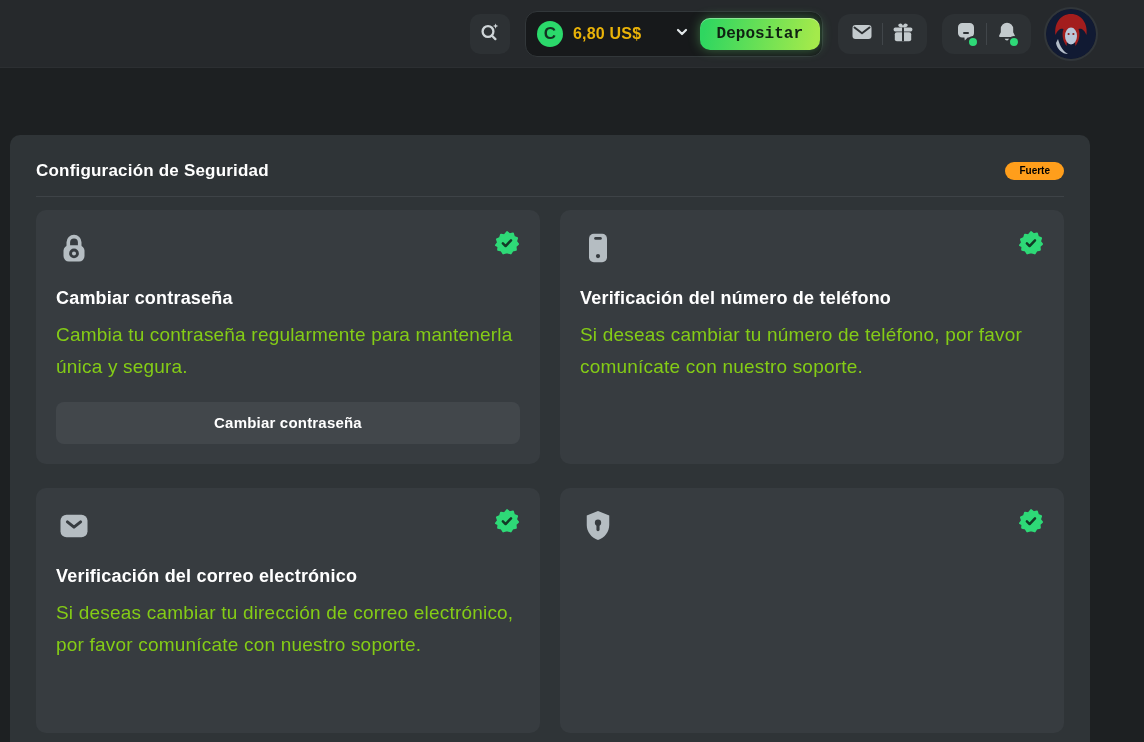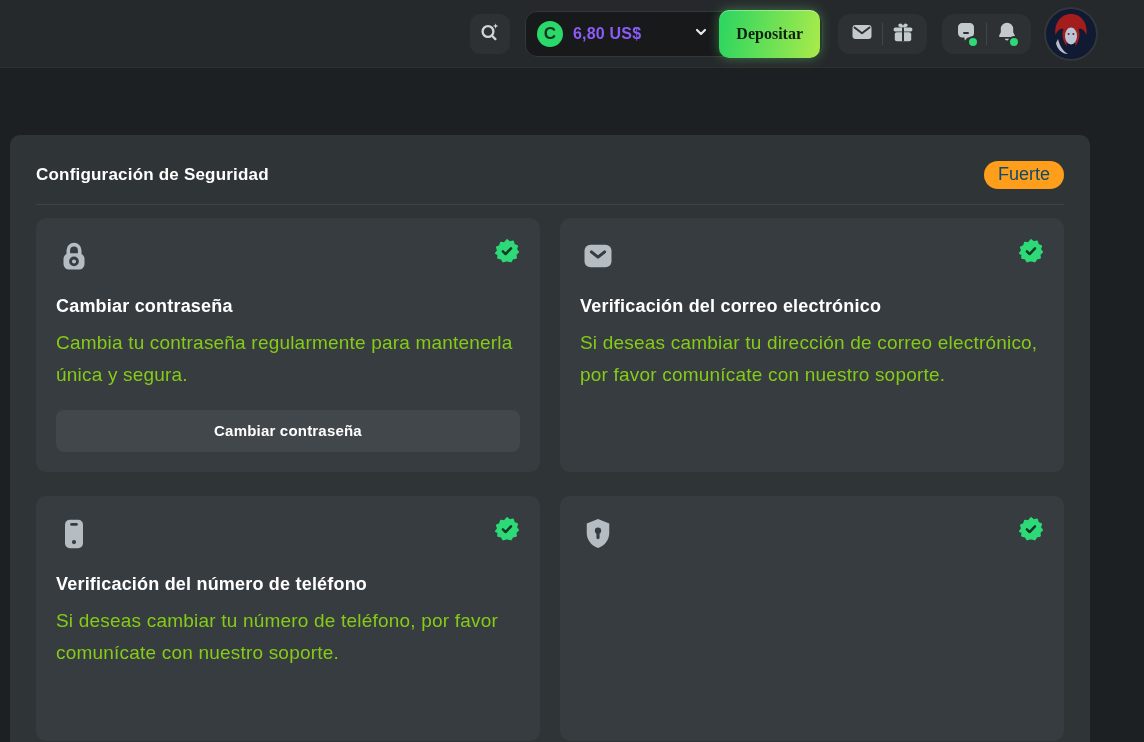--- a/index.html
+++ b/index.html
@@ -43,34 +43,34 @@
     background:#2bd96b;
     color:#123322;
     font-weight:bold;
     font-size:17px;
     display:grid; place-items:center;
     flex:none;
   }
   .balance {
     font-weight:bold;
     font-size:16px;
-    color:#8b5cf6;
+    color:#eab308;
     margin-left:10px;
     letter-spacing:.2px;
   }
   .wallet .chev { margin-left:auto; margin-right:10px; display:block; }
   .deposit-btn {
-    height:48px;
+    height:32px;
     padding:0 17px;
     border:none;
     border-radius:10px;
     background:linear-gradient(100deg,#2fd660 5%,#a4ea4b 95%);
     box-shadow:0 0 12px rgba(110,230,120,.40), inset 0 1px 0 rgba(255,255,255,.35);
     color:#0f2112;
-    font-family:Liberation Serif, serif;
+    font-family:Liberation Mono, monospace;
     font-weight:bold;
     font-size:16px;
     cursor:pointer;
     flex:none;
   }
   .icon-group {
     height:40px;
     background:#2d3134;
     border-radius:12px;
     display:flex;
@@ -119,23 +119,23 @@
     padding-bottom:15px;
     border-bottom:1px solid #3e4347;
   }
   .panel-title {
     font-size:17px;
     font-weight:bold;
     letter-spacing:.2px;
   }
   .strength-badge {
     background:#ff9e1b;
-    color:#0c4a6e;
-    font-weight:normal;
-    font-size:18px;
+    color:#000000;
+    font-weight:bold;
+    font-size:10px;
     padding:3px 14px 4px;
     border-radius:14px;
   }
   .cards {
     margin-top:13px;
     display:grid;
     grid-template-columns:1fr 1fr;
     gap:24px 20px;
   }
   .card {
@@ -292,68 +292,68 @@
         </div>
         <h3 class="card-title">Cambiar contraseña</h3>
         <p class="card-desc">Cambia tu contraseña regularmente para mantenerla única y segura.</p>
         <button class="card-btn">Cambiar contraseña</button>
       </article>
 
       <article class="card">
         <div class="card-top">
           <span>
             <svg width="36" height="36" viewBox="0 0 24 24">
+              <rect x="6" y="2.5" width="12" height="19" rx="3.2" fill="#b5bdc2"></rect>
+              <path d="M10.4 5.6h3.2" stroke="#373c40" stroke-width="1.9" stroke-linecap="round"></path>
+              <circle cx="12" cy="17.4" r="1.4" fill="#373c40"></circle>
+            </svg>
+          </span>
+          <span>
+            <svg width="26" height="26" viewBox="0 0 24 24">
+              <path d="M12 1.8l2.5 2 3.1-.6.9 3 2.9 1.3-1 3 1.9 2.5-2.3 2.2.3 3.2-3.1.6-1.7 2.7-3.5-1.1-3.5 1.1-1.7-2.7-3.1-.6.3-3.2L1.7 14l1.9-2.5-1-3 2.9-1.3.9-3 3.1.6z" fill="#2ed977" stroke="#2ed977" stroke-width="1.6" stroke-linejoin="round"></path>
+              <path d="M8.2 12.3l2.5 2.5 5-5.3" fill="none" stroke="#123a26" stroke-width="2.3" stroke-linecap="round" stroke-linejoin="round"></path>
+            </svg>
+          </span>
+        </div>
+        <h3 class="card-title">Verificación del número de teléfono</h3>
+        <p class="card-desc">Si deseas cambiar tu número de teléfono, por favor comunícate con nuestro soporte.</p>
+      </article>
+
+      <article class="card">
+        <div class="card-top">
+          <span>
+            <svg width="36" height="36" viewBox="0 0 24 24">
               <rect x="3" y="4.5" width="18" height="15" rx="4" fill="#b5bdc2"></rect>
               <path d="M7.6 9.3 12 12.8l4.4-3.5" fill="none" stroke="#373c40" stroke-width="2" stroke-linecap="round" stroke-linejoin="round"></path>
             </svg>
           </span>
           <span>
             <svg width="26" height="26" viewBox="0 0 24 24">
               <path d="M12 1.8l2.5 2 3.1-.6.9 3 2.9 1.3-1 3 1.9 2.5-2.3 2.2.3 3.2-3.1.6-1.7 2.7-3.5-1.1-3.5 1.1-1.7-2.7-3.1-.6.3-3.2L1.7 14l1.9-2.5-1-3 2.9-1.3.9-3 3.1.6z" fill="#2ed977" stroke="#2ed977" stroke-width="1.6" stroke-linejoin="round"></path>
               <path d="M8.2 12.3l2.5 2.5 5-5.3" fill="none" stroke="#123a26" stroke-width="2.3" stroke-linecap="round" stroke-linejoin="round"></path>
             </svg>
           </span>
         </div>
         <h3 class="card-title">Verificación del correo electrónico</h3>
         <p class="card-desc">Si deseas cambiar tu dirección de correo electrónico, por favor comunícate con nuestro soporte.</p>
       </article>
 
       <article class="card">
         <div class="card-top">
           <span>
             <svg width="36" height="36" viewBox="0 0 24 24">
-              <rect x="6" y="2.5" width="12" height="19" rx="3.2" fill="#b5bdc2"></rect>
-              <path d="M10.4 5.6h3.2" stroke="#373c40" stroke-width="1.9" stroke-linecap="round"></path>
-              <circle cx="12" cy="17.4" r="1.4" fill="#373c40"></circle>
+              <path d="M12 2 4.5 5v6.2c0 5 3.2 8.7 7.5 10.1 4.3-1.4 7.5-5.1 7.5-10.1V5Z" fill="#b5bdc2"></path>
+              <circle cx="12" cy="9.8" r="2.1" fill="#373c40"></circle>
+              <path d="M12 10.8v3.6" stroke="#373c40" stroke-width="2.1" stroke-linecap="round"></path>
             </svg>
           </span>
           <span>
             <svg width="26" height="26" viewBox="0 0 24 24">
               <path d="M12 1.8l2.5 2 3.1-.6.9 3 2.9 1.3-1 3 1.9 2.5-2.3 2.2.3 3.2-3.1.6-1.7 2.7-3.5-1.1-3.5 1.1-1.7-2.7-3.1-.6.3-3.2L1.7 14l1.9-2.5-1-3 2.9-1.3.9-3 3.1.6z" fill="#2ed977" stroke="#2ed977" stroke-width="1.6" stroke-linejoin="round"></path>
               <path d="M8.2 12.3l2.5 2.5 5-5.3" fill="none" stroke="#123a26" stroke-width="2.3" stroke-linecap="round" stroke-linejoin="round"></path>
             </svg>
           </span>
         </div>
-        <h3 class="card-title">Verificación del número de teléfono</h3>
-        <p class="card-desc">Si deseas cambiar tu número de teléfono, por favor comunícate con nuestro soporte.</p>
-      </article>
-
-      <article class="card">
-        <div class="card-top">
-          <span>
-            <svg width="36" height="36" viewBox="0 0 24 24">
-              <path d="M12 2 4.5 5v6.2c0 5 3.2 8.7 7.5 10.1 4.3-1.4 7.5-5.1 7.5-10.1V5Z" fill="#b5bdc2"></path>
-              <circle cx="12" cy="9.8" r="2.1" fill="#373c40"></circle>
-              <path d="M12 10.8v3.6" stroke="#373c40" stroke-width="2.1" stroke-linecap="round"></path>
-            </svg>
-          </span>
-          <span>
-            <svg width="26" height="26" viewBox="0 0 24 24">
-              <path d="M12 1.8l2.5 2 3.1-.6.9 3 2.9 1.3-1 3 1.9 2.5-2.3 2.2.3 3.2-3.1.6-1.7 2.7-3.5-1.1-3.5 1.1-1.7-2.7-3.1-.6.3-3.2L1.7 14l1.9-2.5-1-3 2.9-1.3.9-3 3.1.6z" fill="#2ed977" stroke="#2ed977" stroke-width="1.6" stroke-linejoin="round"></path>
-              <path d="M8.2 12.3l2.5 2.5 5-5.3" fill="none" stroke="#123a26" stroke-width="2.3" stroke-linecap="round" stroke-linejoin="round"></path>
-            </svg>
-          </span>
-        </div>
       </article>
 
     </div>
   </section>
 </main>
 
 </body></html>

